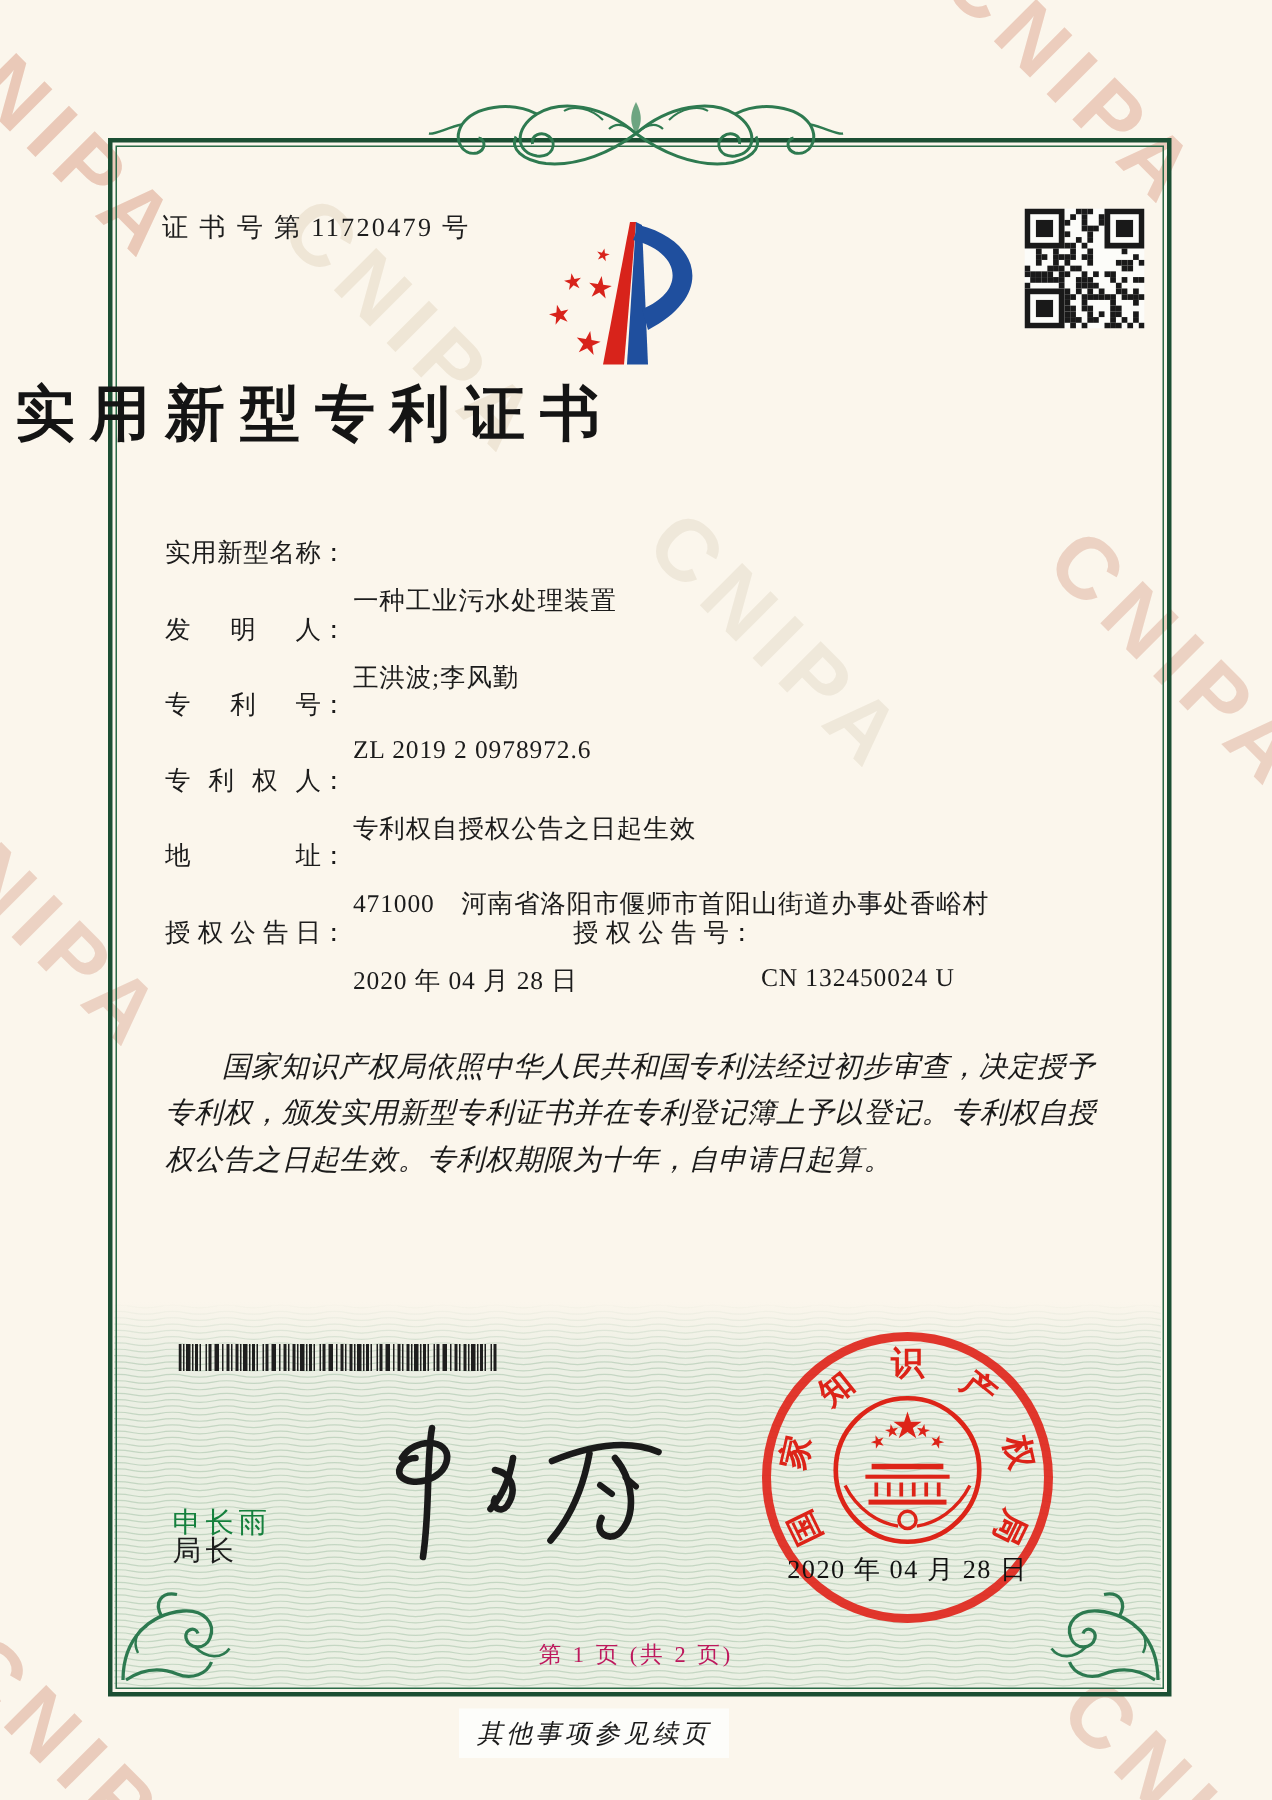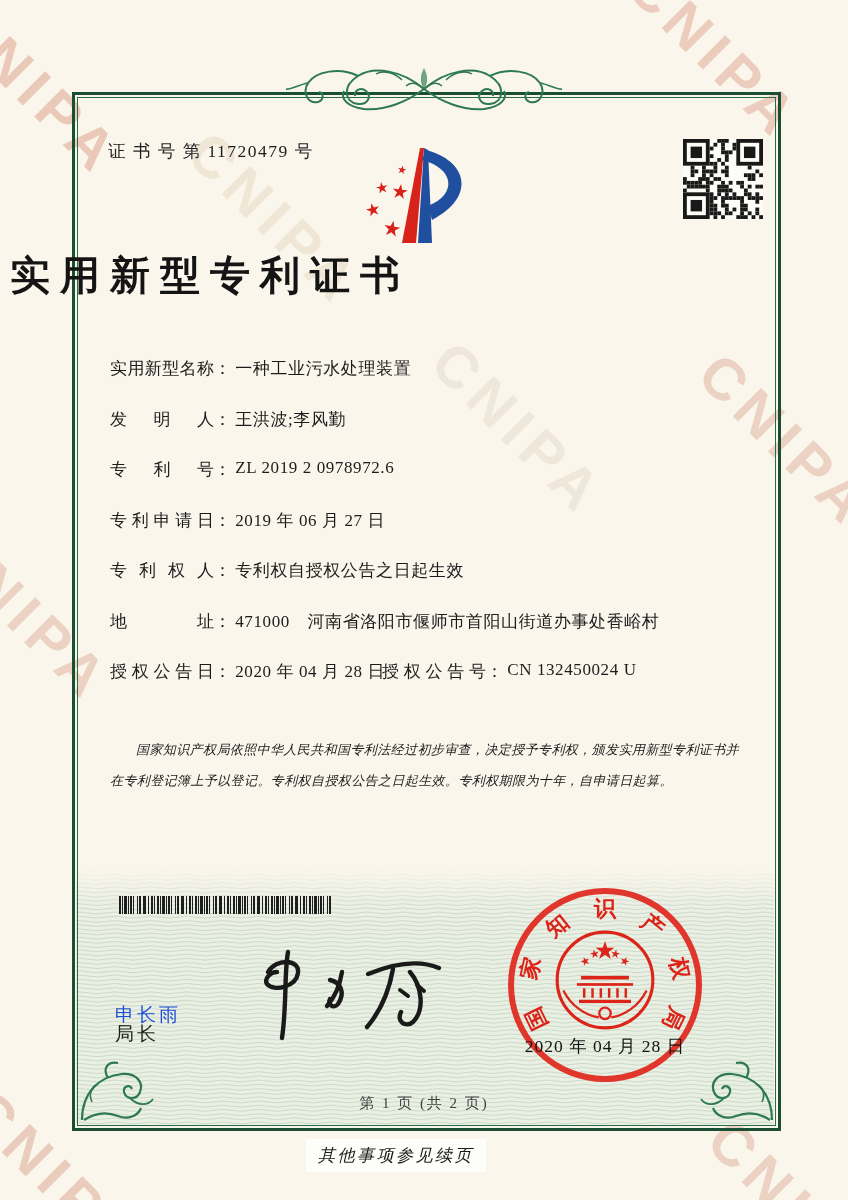--- a/index.html
+++ b/index.html
@@ -24,39 +24,39 @@
   .cert-no{position:absolute;left:108px;top:139px;font-size:17.5px;letter-spacing:1.5px;color:#1d1d1d;
            white-space:pre;z-index:4;}
   .logo{position:absolute;left:364px;top:136px;width:120px;height:120px;z-index:4;}
   .qr{position:absolute;left:683px;top:139px;width:80px;height:80px;z-index:4;}
   .title{position:absolute;left:0;right:3px;top:248px;margin:0;text-align:left;font-size:40px;font-weight:700;
          letter-spacing:10px;text-indent:10px;color:#141414;z-index:4;}
   .fields{position:absolute;left:110px;top:357px;width:645px;z-index:4;font-size:17px;color:#1c1c1c;}
   .frow{position:relative;height:25px;margin-bottom:25.5px;white-space:nowrap;}
   .flabel{display:inline-block;width:104px;text-align:justify;text-align-last:justify;vertical-align:top;font-family:Liberation Serif, serif;}
   .fcolon{display:inline-block;vertical-align:top;}
-  .fvalue{display:inline-block;vertical-align:top;letter-spacing:.6px;white-space:pre;}
+  .fvalue{display:inline-block;vertical-align:top;letter-spacing:.6px;white-space:pre;margin-top:32px;}
   .second{position:absolute;left:272px;top:0;}
   .second .flabel{width:104px;}
-  .body-text{position:absolute;left:110px;top:696px;width:638px;z-index:4;font-size:13px;line-height:31px;
-             font-style:italic;color:#1b1b1b;letter-spacing:.4px;margin-top:38px;}
+  .body-text{position:absolute;left:110px;top:696px;width:638px;z-index:4;font-size:19px;line-height:31px;
+             font-style:italic;color:#1b1b1b;letter-spacing:.4px;}
   .body-text p{margin:0;text-indent:2em;}
   .barcode{position:absolute;left:119px;top:896px;width:216px;height:18px;z-index:4;}
   .sig-title{position:absolute;left:115px;top:1021px;font-size:19px;letter-spacing:3px;color:#1d1d1d;z-index:4;}
-  .sig-name{position:absolute;left:115px;top:1002px;font-size:19px;letter-spacing:3px;color:#1d4ed8;z-index:4;text-align:right;}
+  .sig-name{position:absolute;left:115px;top:1002px;font-size:19px;letter-spacing:3px;color:#15803d;z-index:4;text-align:right;}
   .signature{position:absolute;left:250px;top:942px;width:200px;height:100px;z-index:4;}
   .seal{position:absolute;left:508px;top:888px;width:194px;height:194px;z-index:5;}
   .seal-ring{position:absolute;inset:0;border:6px solid rgba(224,38,28,.92);border-radius:50%;}
   .seal-arc{position:absolute;inset:0;}
   .seal-arc span{position:absolute;left:50%;top:50%;font:bold 22px "Liberation Serif",serif;color:#dd2318;}
   .emblem{position:absolute;left:45px;top:40px;width:104px;height:104px;}
   .seal-date{position:absolute;left:50%;top:146px;transform:translateX(-50%);white-space:nowrap;
              font-size:17.5px;letter-spacing:1px;color:#121212;}
   .page-info{position:absolute;left:0;right:0;top:1094px;text-align:center;font-size:15px;letter-spacing:2px;
-             color:#404040;z-index:4;}
+             color:#be185d;z-index:4;}
   .note-box{position:absolute;left:306px;top:1139px;width:180px;height:33px;background:#fdfdfa;z-index:4;
             display:flex;align-items:center;justify-content:center;}
   .note-box span{font-size:17px;font-style:italic;letter-spacing:2.5px;color:#1b1b1b;}
 </style>
 </head>
 <body>
 
 <div class="page">
 
   <div id="wmlayer">
@@ -336,23 +336,20 @@
     <div class="frow">
       <span class="flabel">实用新型名称</span><span class="fcolon">：</span> <span class="fvalue">一种工业污水处理装置</span>
     </div>
     <div class="frow">
       <span class="flabel">发明人</span><span class="fcolon">：</span> <span class="fvalue">王洪波;李风勤</span>
     </div>
     <div class="frow">
       <span class="flabel">专利号</span><span class="fcolon">：</span> <span class="fvalue">ZL 2019 2 0978972.6</span>
     </div>
     <div class="frow">
-      <span class="flabel">专利申请日</span><span class="fcolon">：</span> <span class="fvalue">2019 年 06 月 27 日</span>
-    </div>
-    <div class="frow">
       <span class="flabel">专利权人</span><span class="fcolon">：</span> <span class="fvalue">专利权自授权公告之日起生效</span>
     </div>
     <div class="frow">
       <span class="flabel">地址</span><span class="fcolon">：</span> <span class="fvalue">471000　河南省洛阳市偃师市首阳山街道办事处香峪村</span>
     </div>
     <div class="frow">
       <span class="flabel">授权公告日</span><span class="fcolon">：</span> <span class="fvalue">2020 年 04 月 28 日</span>
       <span class="second">
         <span class="flabel">授权公告号</span><span class="fcolon">：</span> <span class="fvalue">CN 132450024 U</span>
       </span>

